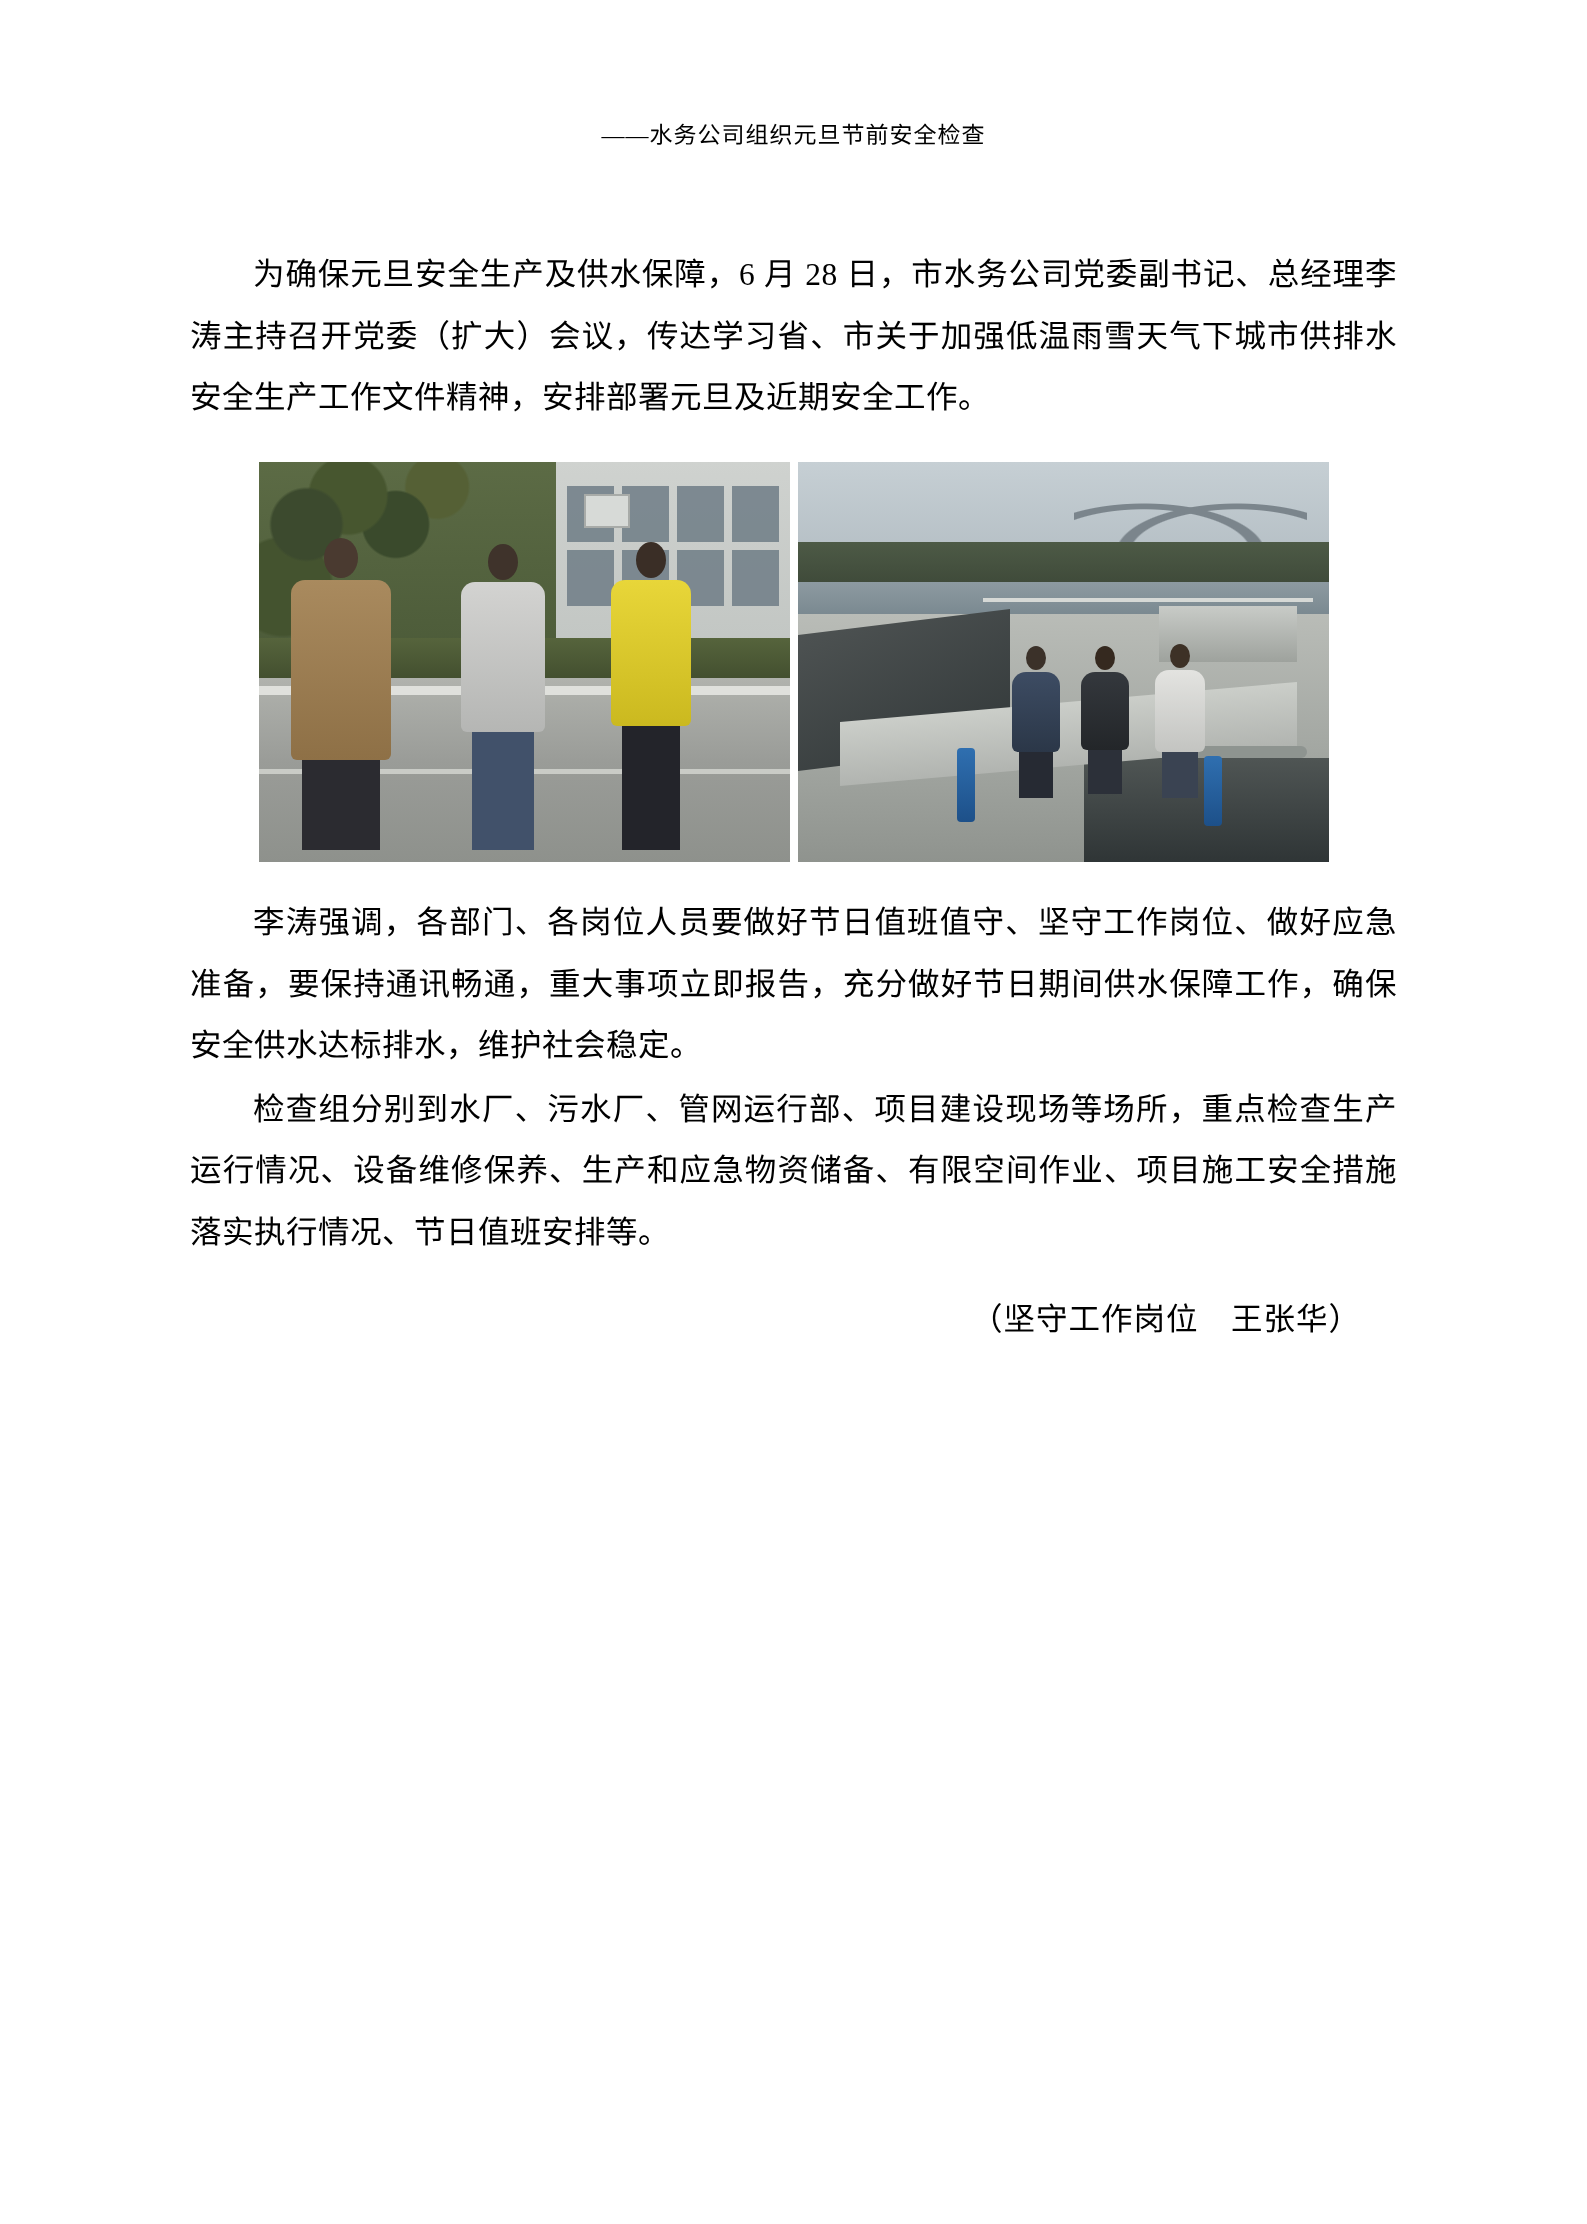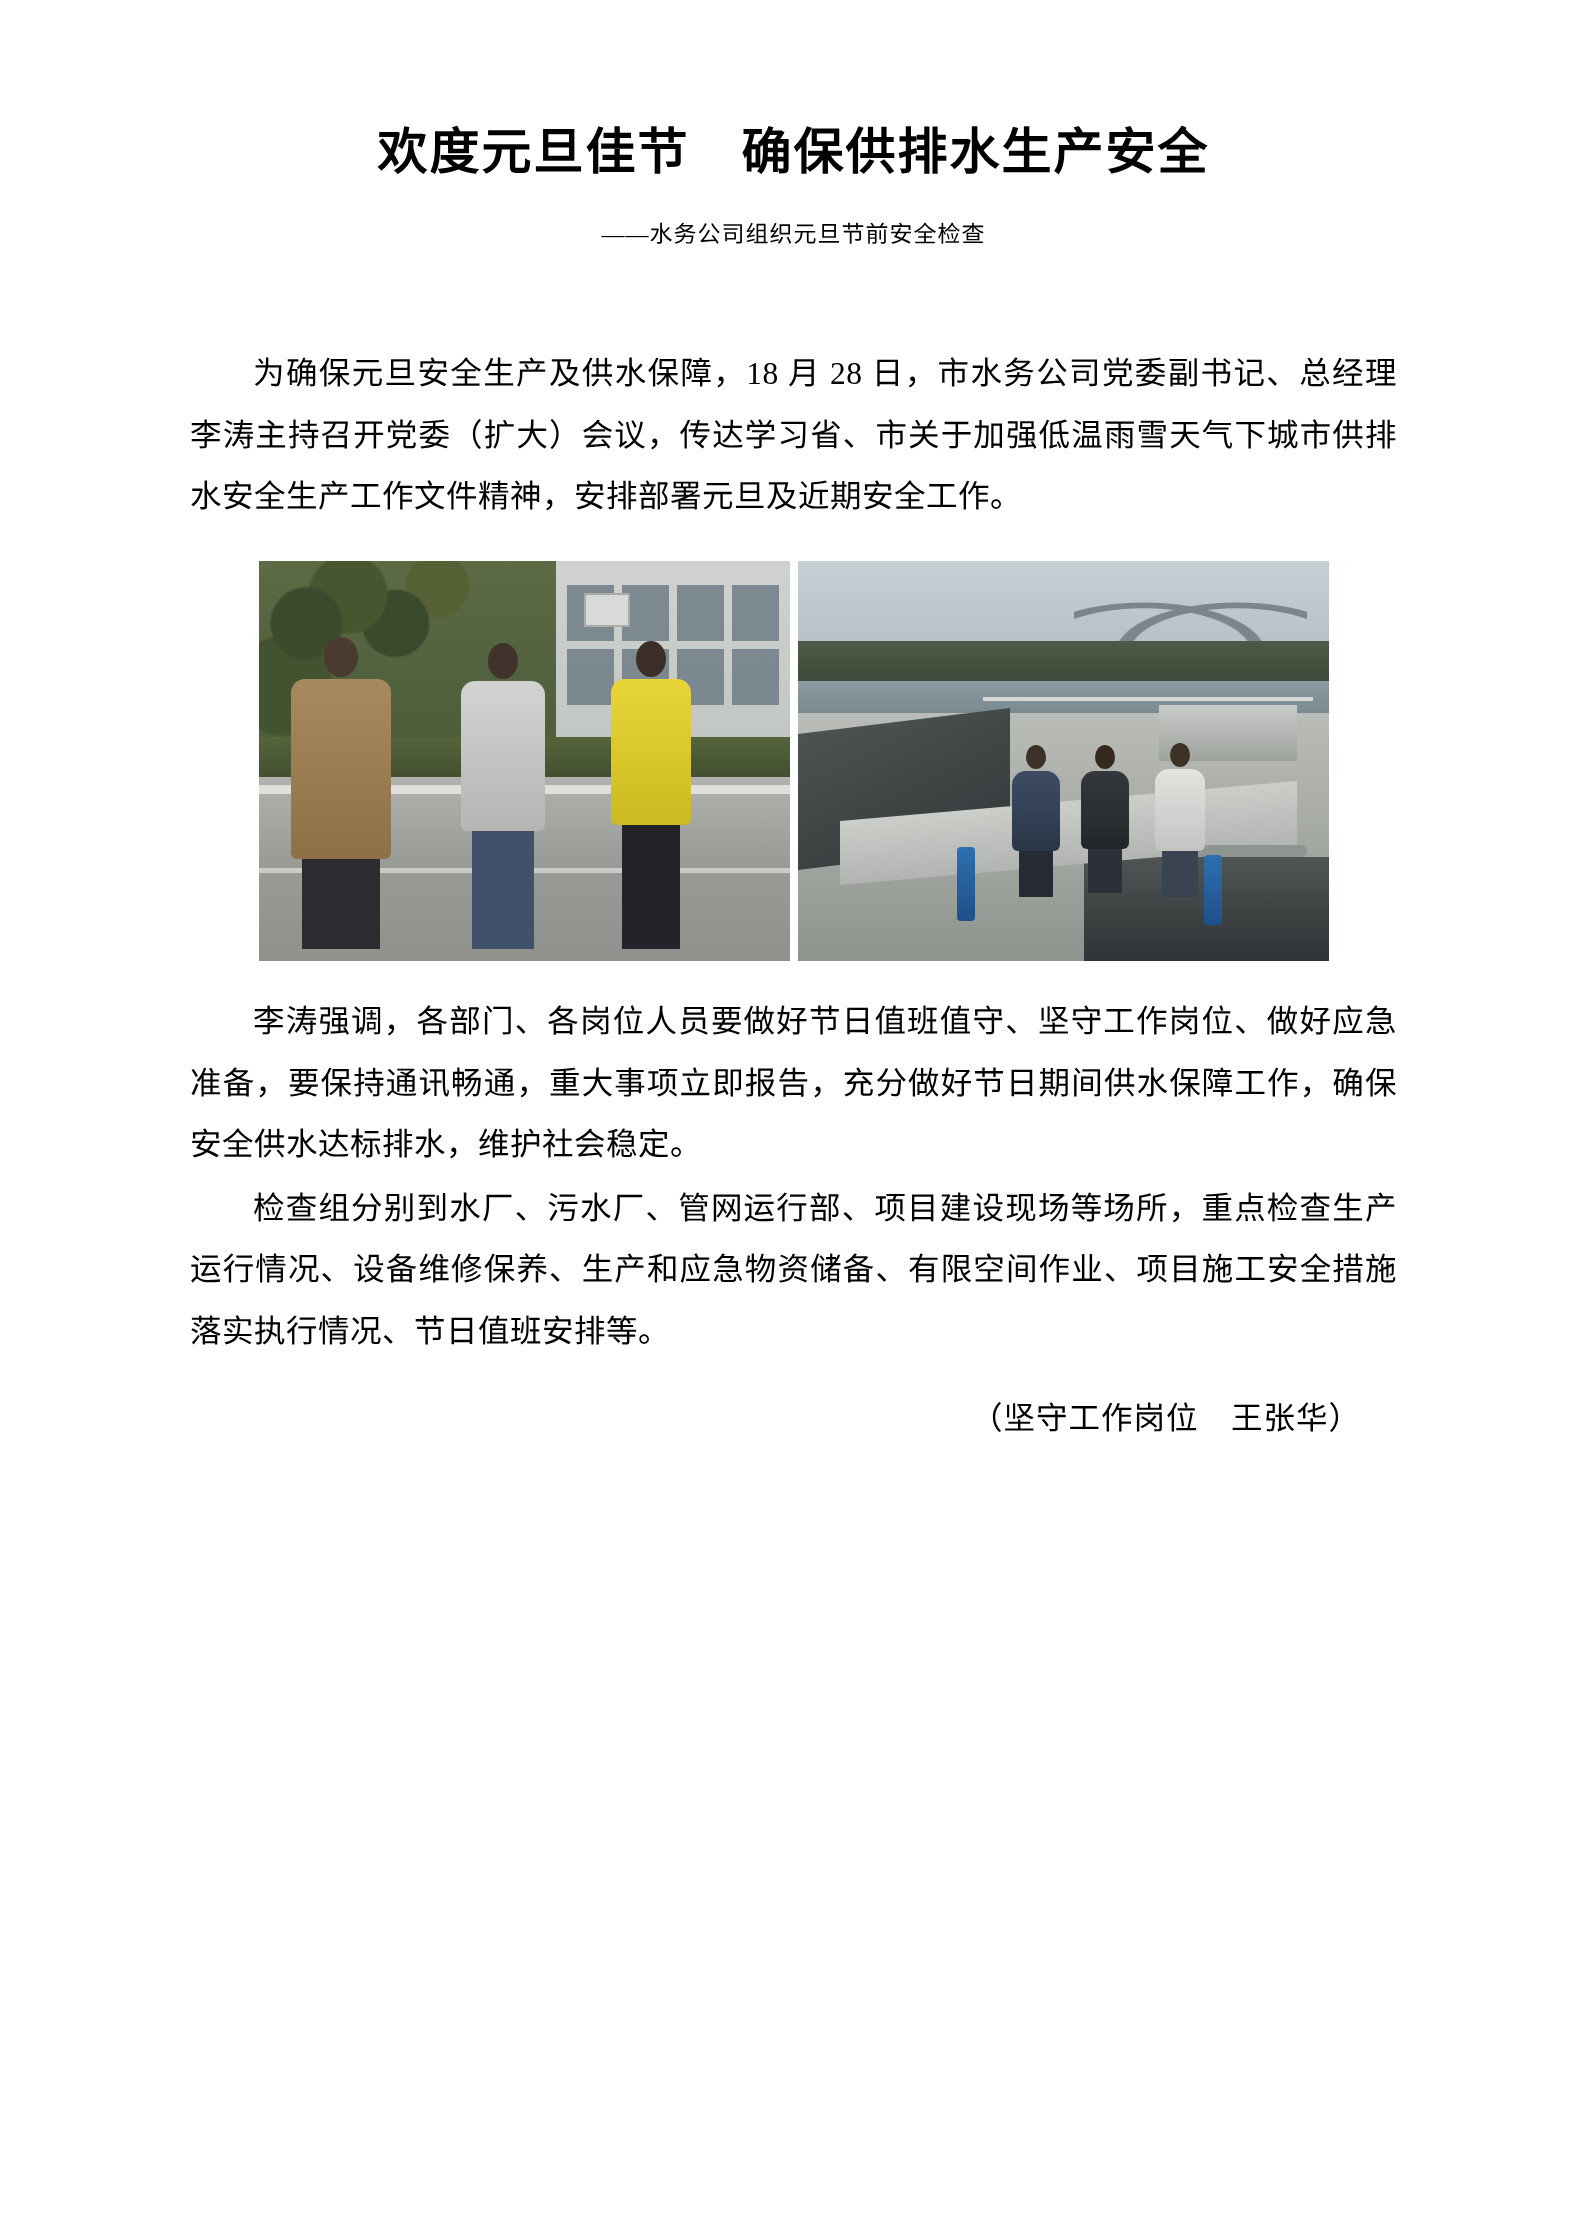--- a/index.html
+++ b/index.html
@@ -204,25 +204,24 @@
     margin-top: 30px;
     padding-right: 36px;
     letter-spacing: 1px;
   }
 </style>
 </head>
 <body>
 
 <div class="page">
 
-  <h1 class="doc-title">欢度元旦佳节　确保供排水生产安全</h1>
 
   <div class="doc-subtitle">——水务公司组织元旦节前安全检查</div>
 
-  <p class="body-para">为确保元旦安全生产及供水保障，18 月 28 日，市水务公司党委副书记、总经理李涛主持召开党委（扩大）会议，传达学习省、市关于加强低温雨雪天气下城市供排水安全生产工作文件精神，安排部署元旦及近期安全工作。</p>
+  <p class="body-para">为确保元旦安全生产及供水保障，6 月 28 日，市水务公司党委副书记、总经理李涛主持召开党委（扩大）会议，传达学习省、市关于加强低温雨雪天气下城市供排水安全生产工作文件精神，安排部署元旦及近期安全工作。</p>
 
 
   <div class="photo-row">
 
     <div class="photo">
       <div class="p1-sky"></div>
       <div class="p1-building"></div>
       <div class="p1-windows">
         <i></i>
           <i></i>

